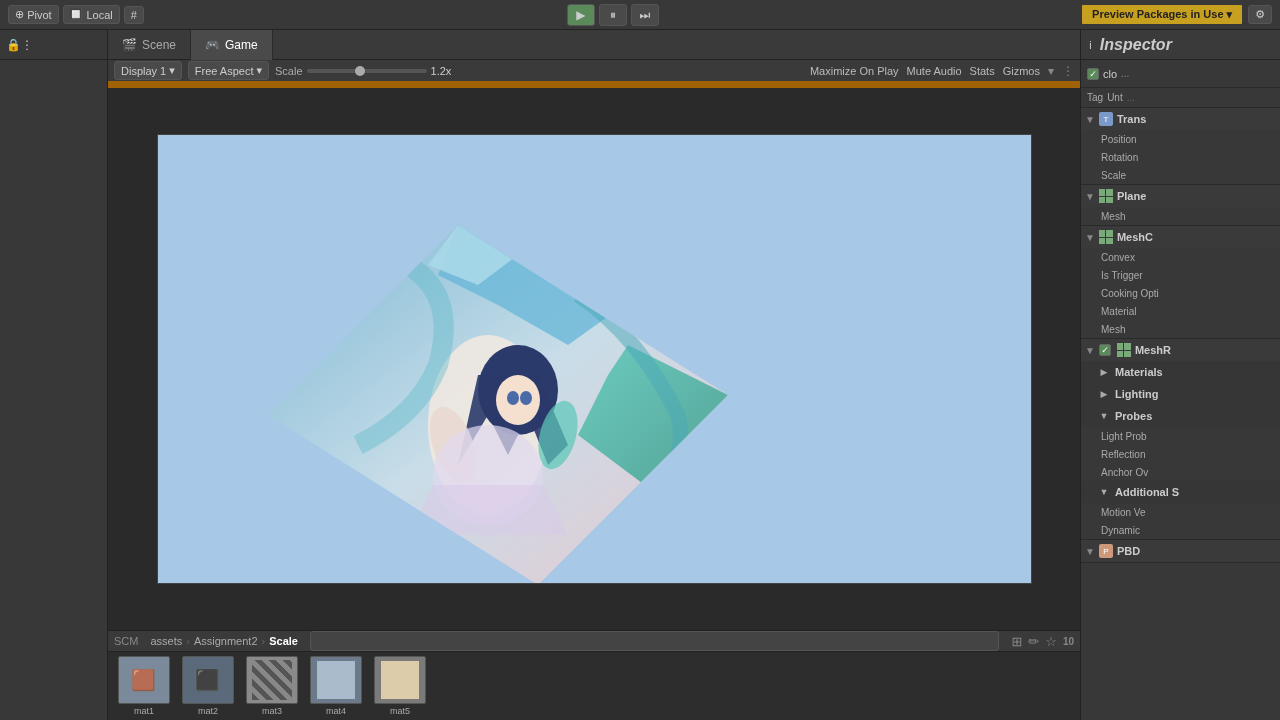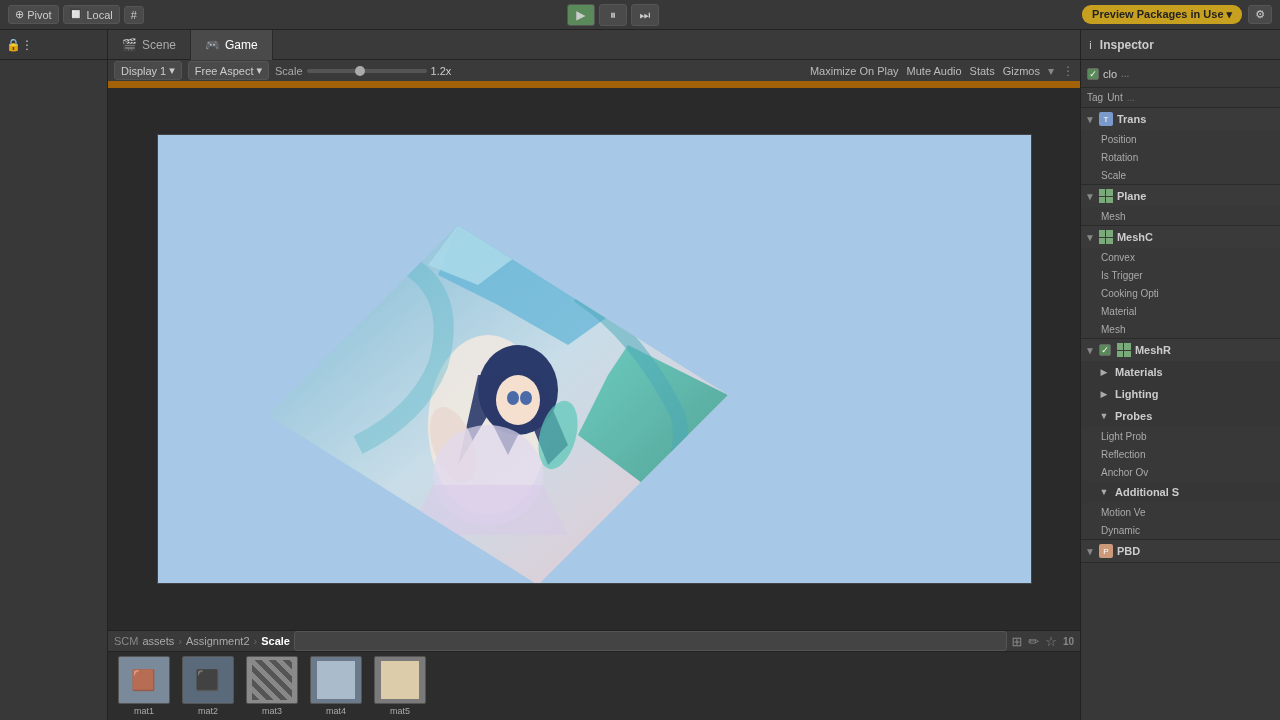--- a/index.html
+++ b/index.html
@@ -56,21 +56,21 @@
     }
     .play-btn.active { background: #5a8a5a; }
     .toolbar-right {
       display: flex;
       align-items: center;
       gap: 6px;
     }
     .preview-btn {
       background: #c8a020;
       border: none;
-      border-radius: 9px;
+      border-radius: 1px;
       padding: 3px 10px;
       color: #222;
       font-size: 11px;
       font-weight: bold;
       cursor: pointer;
       display: flex; align-items: center; gap: 4px;
     }
 
     
     .main-area {
@@ -218,21 +218,21 @@
       flex-direction: column;
       flex-shrink: 0;
     }
     .bottom-toolbar {
       height: 26px;
       background: #3a3a3a;
       border-bottom: 1px solid #222;
       display: flex;
       align-items: center;
       padding: 0 6px;
-      gap: 4px;
+      gap: 12px;
     }
     .bottom-label {
       font-size: 11px;
       color: #888;
     }
     .breadcrumb {
       display: flex; align-items: center; gap: 4px;
       font-size: 11px;
       color: #bbb;
     }
@@ -303,23 +303,24 @@
       height: 30px;
       background: #3a3a3a;
       border-bottom: 1px solid #222;
       display: flex;
       align-items: center;
       padding: 0 8px;
       gap: 8px;
       flex-shrink: 0;
     }
     .inspector-title {
-      font-size: 12px;
+      font-size: 16px;
       color: #ccc;
       font-weight: bold;
+      font-style: italic;
     }
     .obj-header {
       height: 28px;
       display: flex;
       align-items: center;
       padding: 0 6px;
       gap: 4px;
       border-bottom: 1px solid #2a2a2a;
     }
     .tag-row {

